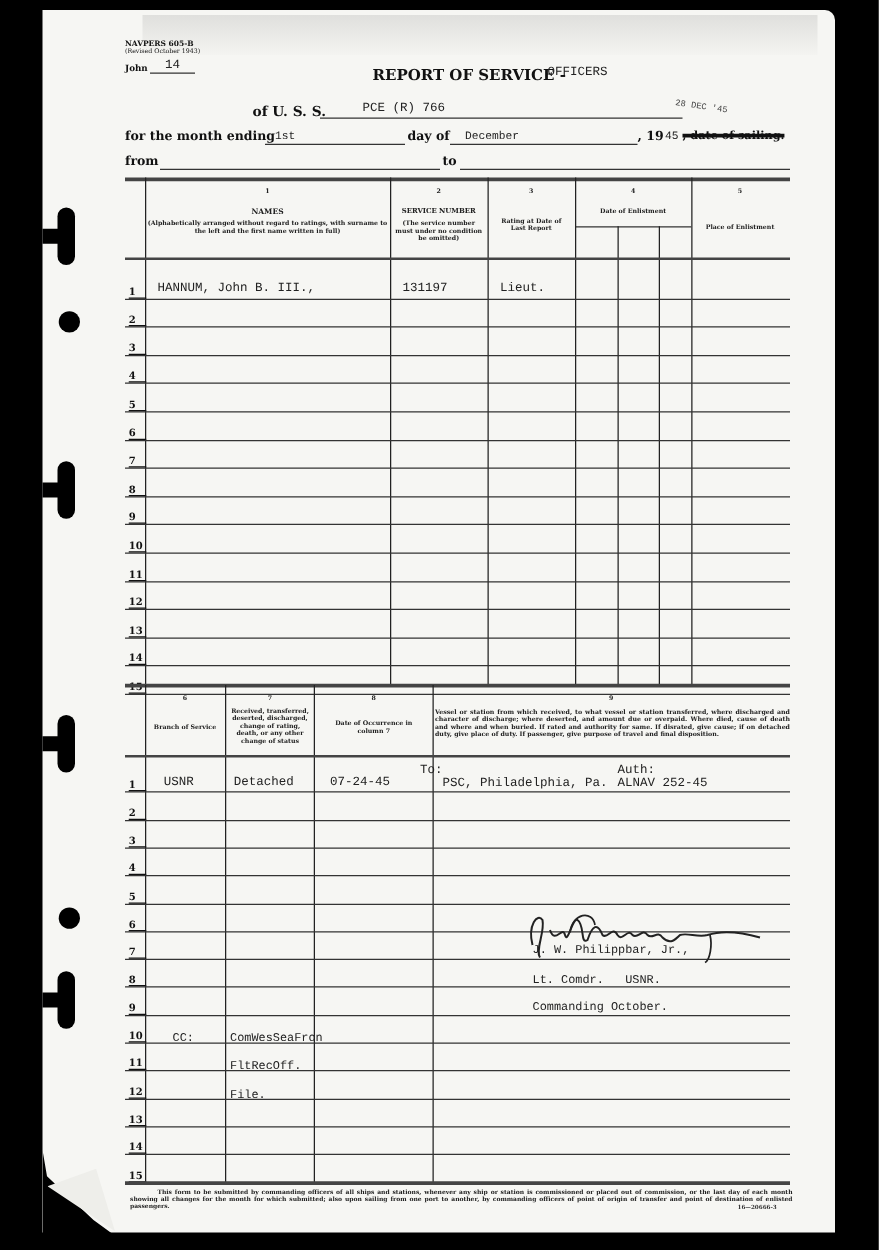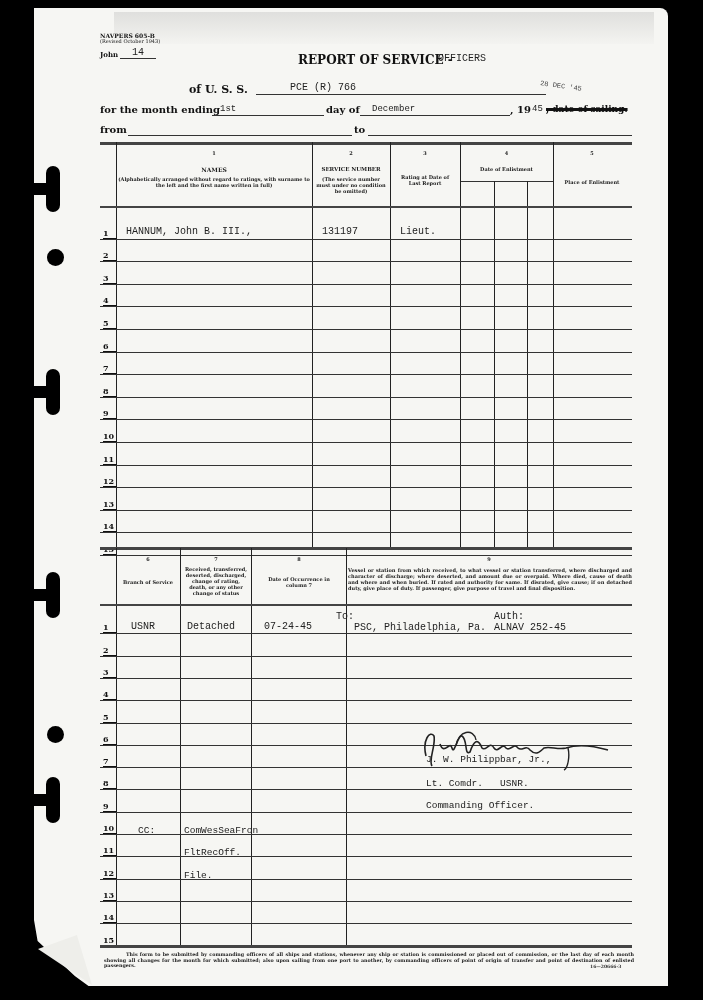--- a/index.html
+++ b/index.html
@@ -57,21 +57,21 @@
 <div class="corner-fold"></div>
 
 <div class="abs serif" style="left:100px;top:33px;font-size:6px;line-height:6px;">NAVPERS 605-B</div>
 <div class="abs serif" style="left:100px;top:39px;font-size:5px;line-height:5px;font-weight:normal;">(Revised October 1943)</div>
 <div class="abs serif" style="left:100px;top:50px;font-size:7px;">John</div>
 <div class="abs mono" style="left:120px;top:47px;width:36px;font-size:10px;text-align:center;border-bottom:1px solid #333;">14</div>
 
 <div class="abs serif" style="left:298px;top:53px;font-size:12px;">REPORT OF SERVICE -</div>
 <div class="abs mono" style="left:438px;top:53px;font-size:10px;">OFFICERS</div>
 
-<div class="abs serif" style="left:189px;top:83px;font-size:11px;">of U. S. S.</div>
+<div class="abs serif" style="left:202px;top:83px;font-size:11px;">of U. S. S.</div>
 <div class="abs mono" style="left:290px;top:82px;font-size:10px;">PCE (R) 766</div>
 <div class="uline" style="left:256px;top:94px;width:290px;"></div>
 <div class="abs mono" style="left:540px;top:82px;font-size:7px;transform:rotate(8deg);color:#444;">28 DEC '45</div>
 
 <div class="abs serif" style="left:100px;top:104px;font-size:10px;">for the month ending</div>
 <div class="abs mono" style="left:220px;top:104px;font-size:9px;">1st</div>
 <div class="uline" style="left:212px;top:115px;width:112px;"></div>
 <div class="abs serif" style="left:326px;top:104px;font-size:10px;">day of</div>
 <div class="abs mono" style="left:372px;top:104px;font-size:9px;">December</div>
 <div class="uline" style="left:360px;top:115px;width:150px;"></div>
@@ -210,21 +210,21 @@
 <div class="abs mono" style="left:494px;top:611px;font-size:10px;">Auth:</div>
 <div class="abs mono" style="left:494px;top:622px;font-size:10px;">ALNAV 252-45</div>
 
 <svg class="abs" style="left:418px;top:726px;" width="200" height="46">
   <path d="M8 30 C 4 14, 12 4, 16 10 C 18 20, 10 34, 14 40 M22 18 C 26 30, 32 14, 34 22 C 36 30, 40 8, 44 10 C 50 14, 46 30, 52 26 C 56 14, 60 12, 64 22 C 68 26, 72 14, 76 22 C 80 28, 84 16, 88 22 C 92 26, 96 16, 100 22 C 104 26, 108 18, 112 24 C 118 30, 122 26, 126 22 C 132 20, 140 24, 148 22 C 160 18, 176 20, 190 24" stroke="#222" stroke-width="1.6" fill="none"></path>
   <path d="M38 20 C 40 4, 56 2, 58 14" stroke="#222" stroke-width="1.4" fill="none"></path>
   <path d="M150 22 C 152 30, 150 42, 146 44" stroke="#222" stroke-width="1.4" fill="none"></path>
 </svg>
 <div class="abs mono" style="left:426px;top:754px;font-size:9.5px;">J. W. Philippbar, Jr.,</div>
 <div class="abs mono" style="left:426px;top:778px;font-size:9.5px;white-space:pre;">Lt. Comdr.   USNR.</div>
-<div class="abs mono" style="left:426px;top:800px;font-size:9.5px;">Commanding Officer.</div>
+<div class="abs mono" style="left:426px;top:800px;font-size:9.5px;">Commanding October.</div>
 
 <div class="abs mono" style="left:138px;top:825px;font-size:9.5px;">CC:</div>
 <div class="abs mono" style="left:184px;top:825px;font-size:9.5px;">ComWesSeaFron</div>
 <div class="abs mono" style="left:184px;top:847px;font-size:9.5px;">FltRecOff.</div>
 <div class="abs mono" style="left:184px;top:870px;font-size:9.5px;text-align:right;">File.</div>
 
 <div class="thick" style="left:100px;top:945px;width:532px;"></div>
 
 <div class="abs" style="left:104px;top:952px;width:530px;font-family:'DejaVu Serif',serif;font-weight:bold;font-size:4.8px;line-height:5.6px;color:#222;text-indent:22px;text-align:justify;">This form to be submitted by commanding officers of all ships and stations, whenever any ship or station is commissioned or placed out of commission, or the last day of each month showing all changes for the month for which submitted; also upon sailing from one port to another, by commanding officers of point of origin of transfer and point of destination of enlisted passengers.</div>
 <div class="abs" style="left:590px;top:964px;font-family:'DejaVu Serif',serif;font-weight:bold;font-size:4.5px;color:#333;">16—20666-3</div>

